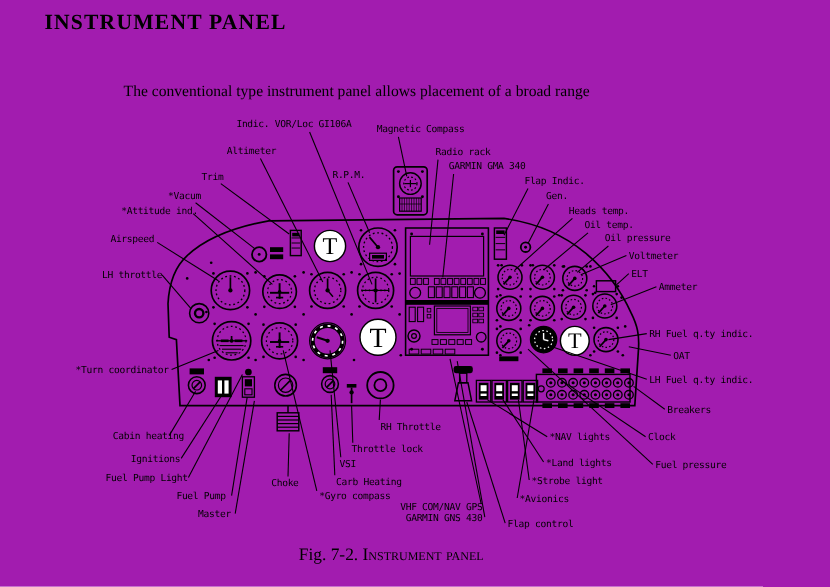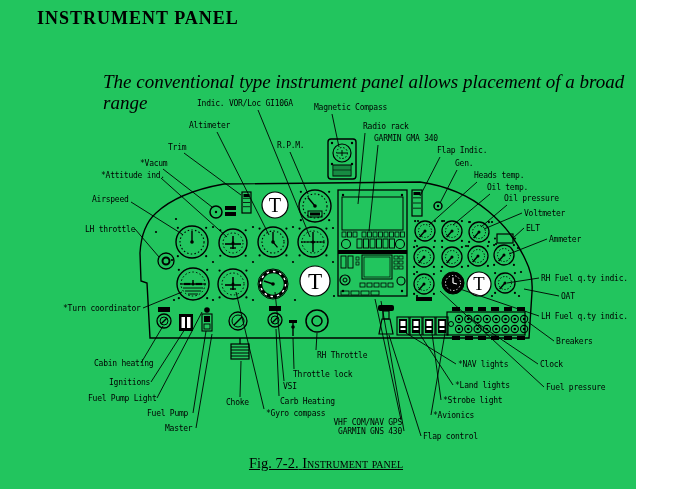--- a/index.html
+++ b/index.html
@@ -1,28 +1,28 @@
 <!DOCTYPE html>
 <html><head>
 <meta charset="utf-8">
 <style>
   html,body{margin:0;padding:0;background:#fff;}
-  .sheet{position:relative;width:636px;height:489px;background:#22c55e;overflow:hidden;
+  .sheet{position:relative;width:692px;height:489px;background:#a21caf;overflow:hidden;
          font-family:"Liberation Serif", serif;color:#000;}
   .title{position:absolute;left:37px;top:8px;font-size:18px;font-weight:bold;
          letter-spacing:1px;font-family:"Liberation Serif", serif;}
-  .intro{position:absolute;left:100px;top:52px;width:525px;font-style:italic;
-         font-size:19px;line-height:21px;}
+  .intro{position:absolute;left:100px;top:52px;width:525px;
+         font-size:13px;line-height:21px;}
   .intro .l1{padding-left:3px;display:block;}
   .intro .l2{display:block;}
   svg{position:absolute;left:0;top:0;}
   svg text.lbl{font-family:"DejaVu Sans Mono", monospace;font-size:8px;
                letter-spacing:-0.25px;fill:#000;}
   svg text.tmark{font-family:"Liberation Serif", serif;fill:#000;}
-  .caption{position:absolute;left:0;top:455px;width:652px;text-align:center;font-size:14.5px;text-decoration:underline;}
+  .caption{position:absolute;left:0;top:455px;width:652px;text-align:center;font-size:14.5px;}
   .caption .sc{font-variant:small-caps;}
 </style>
 </head>
 <body>
 
 <div class="sheet">
   <div class="title">INSTRUMENT PANEL</div>
   <p class="intro">
       <span class="l1">The conventional type instrument panel allows placement of a broad range</span>
     </p>

